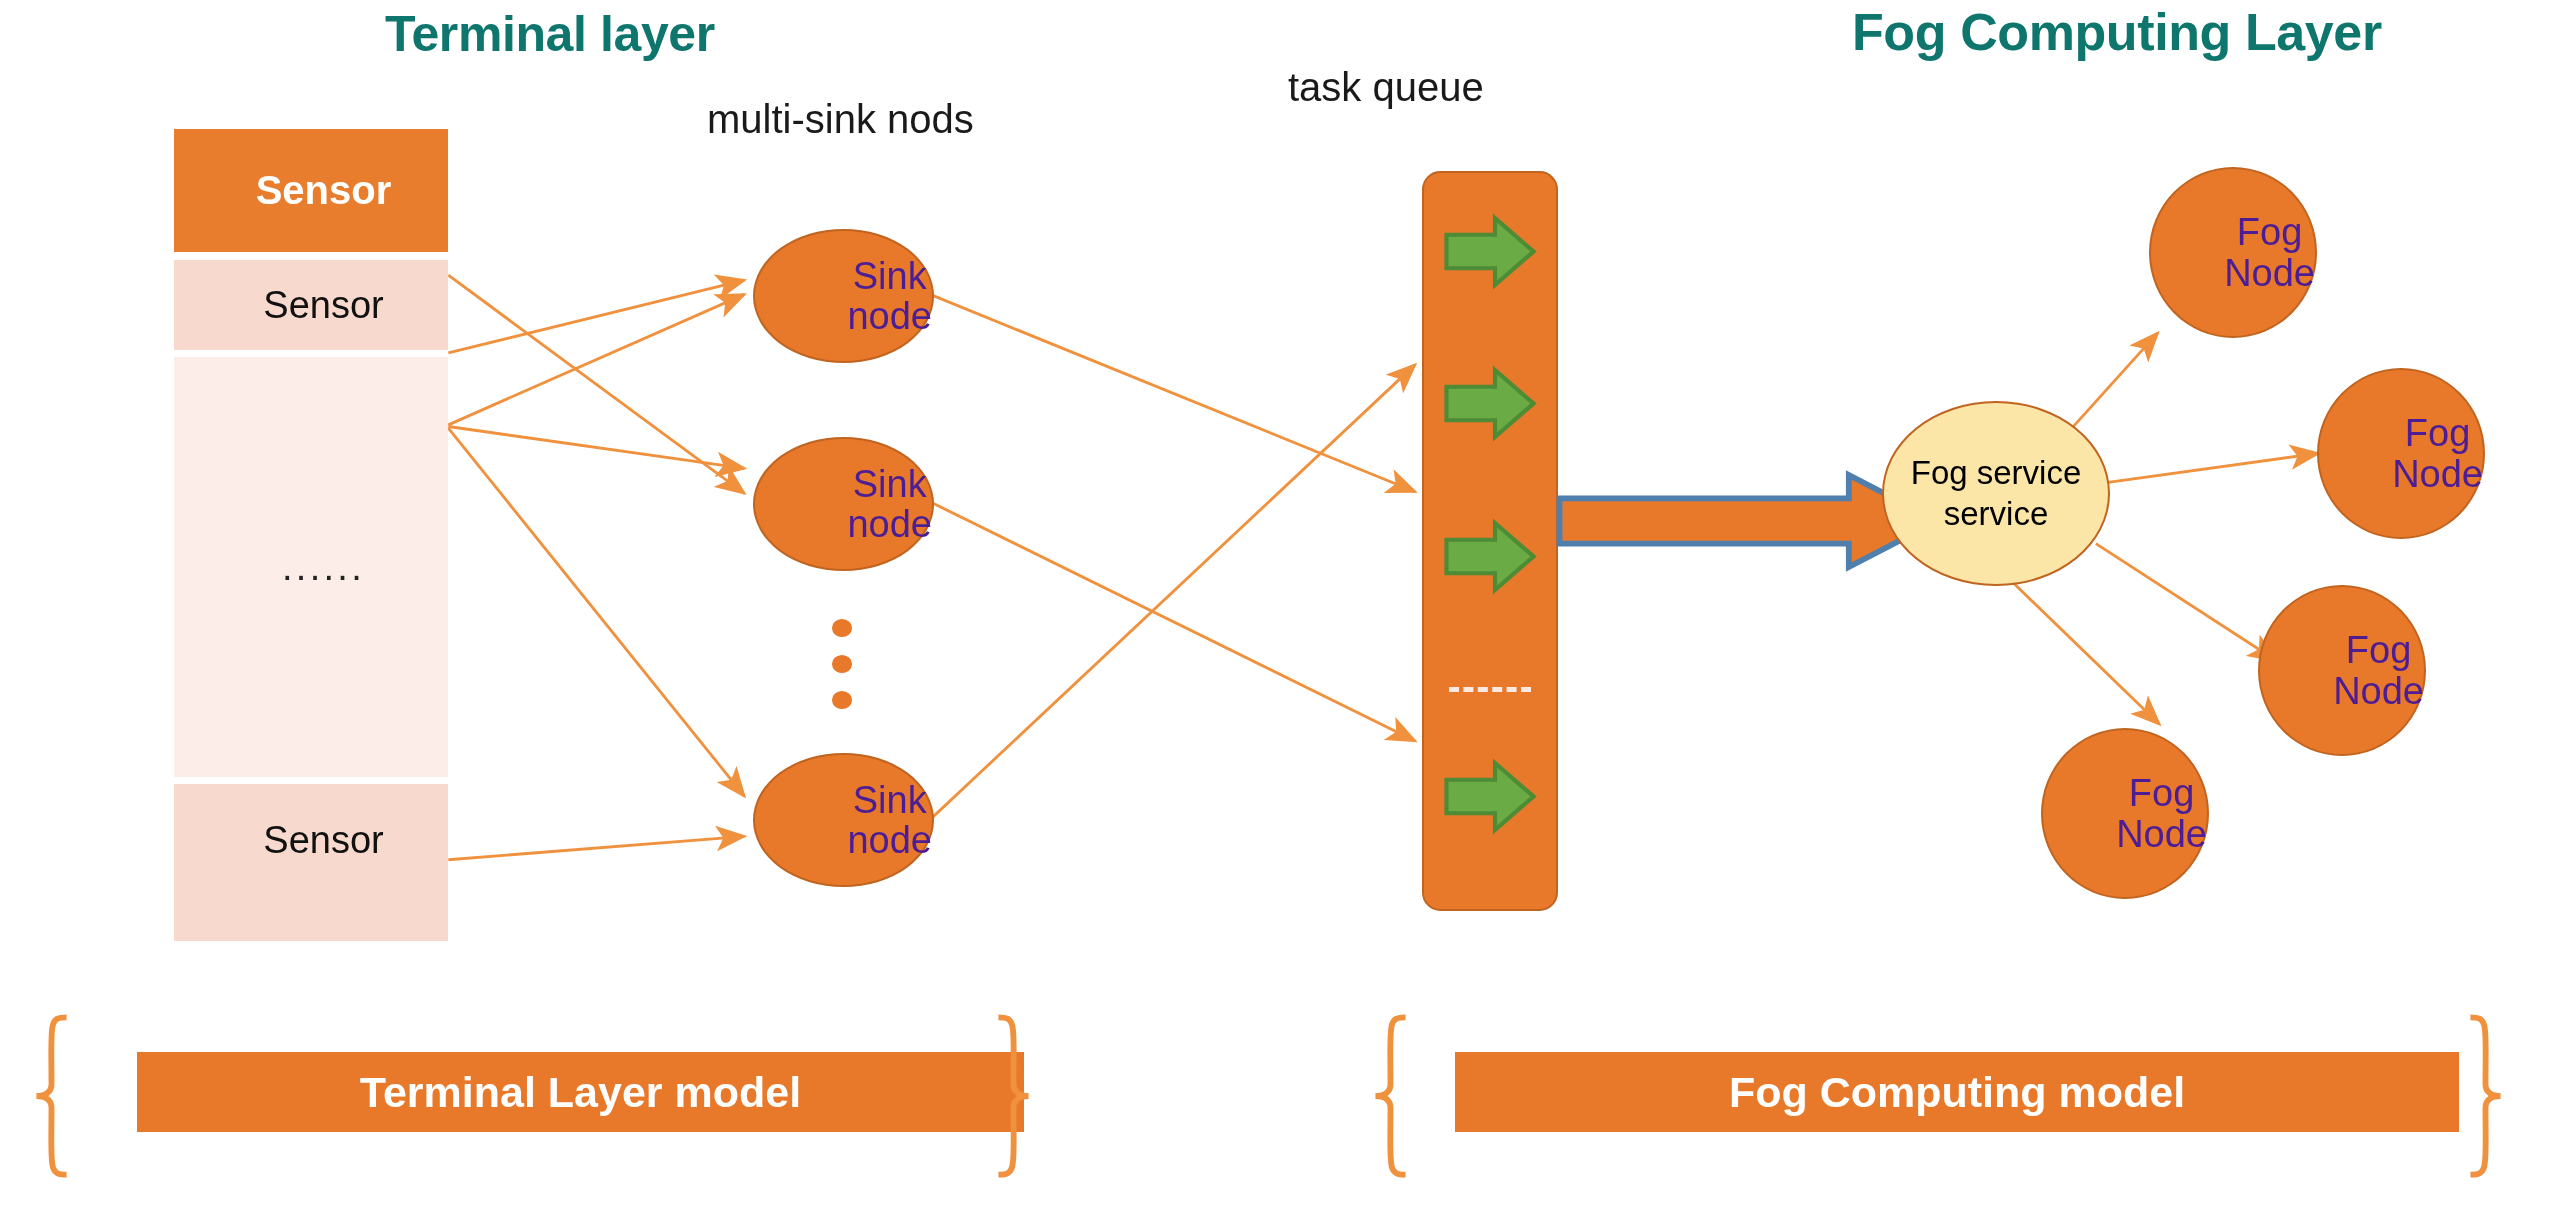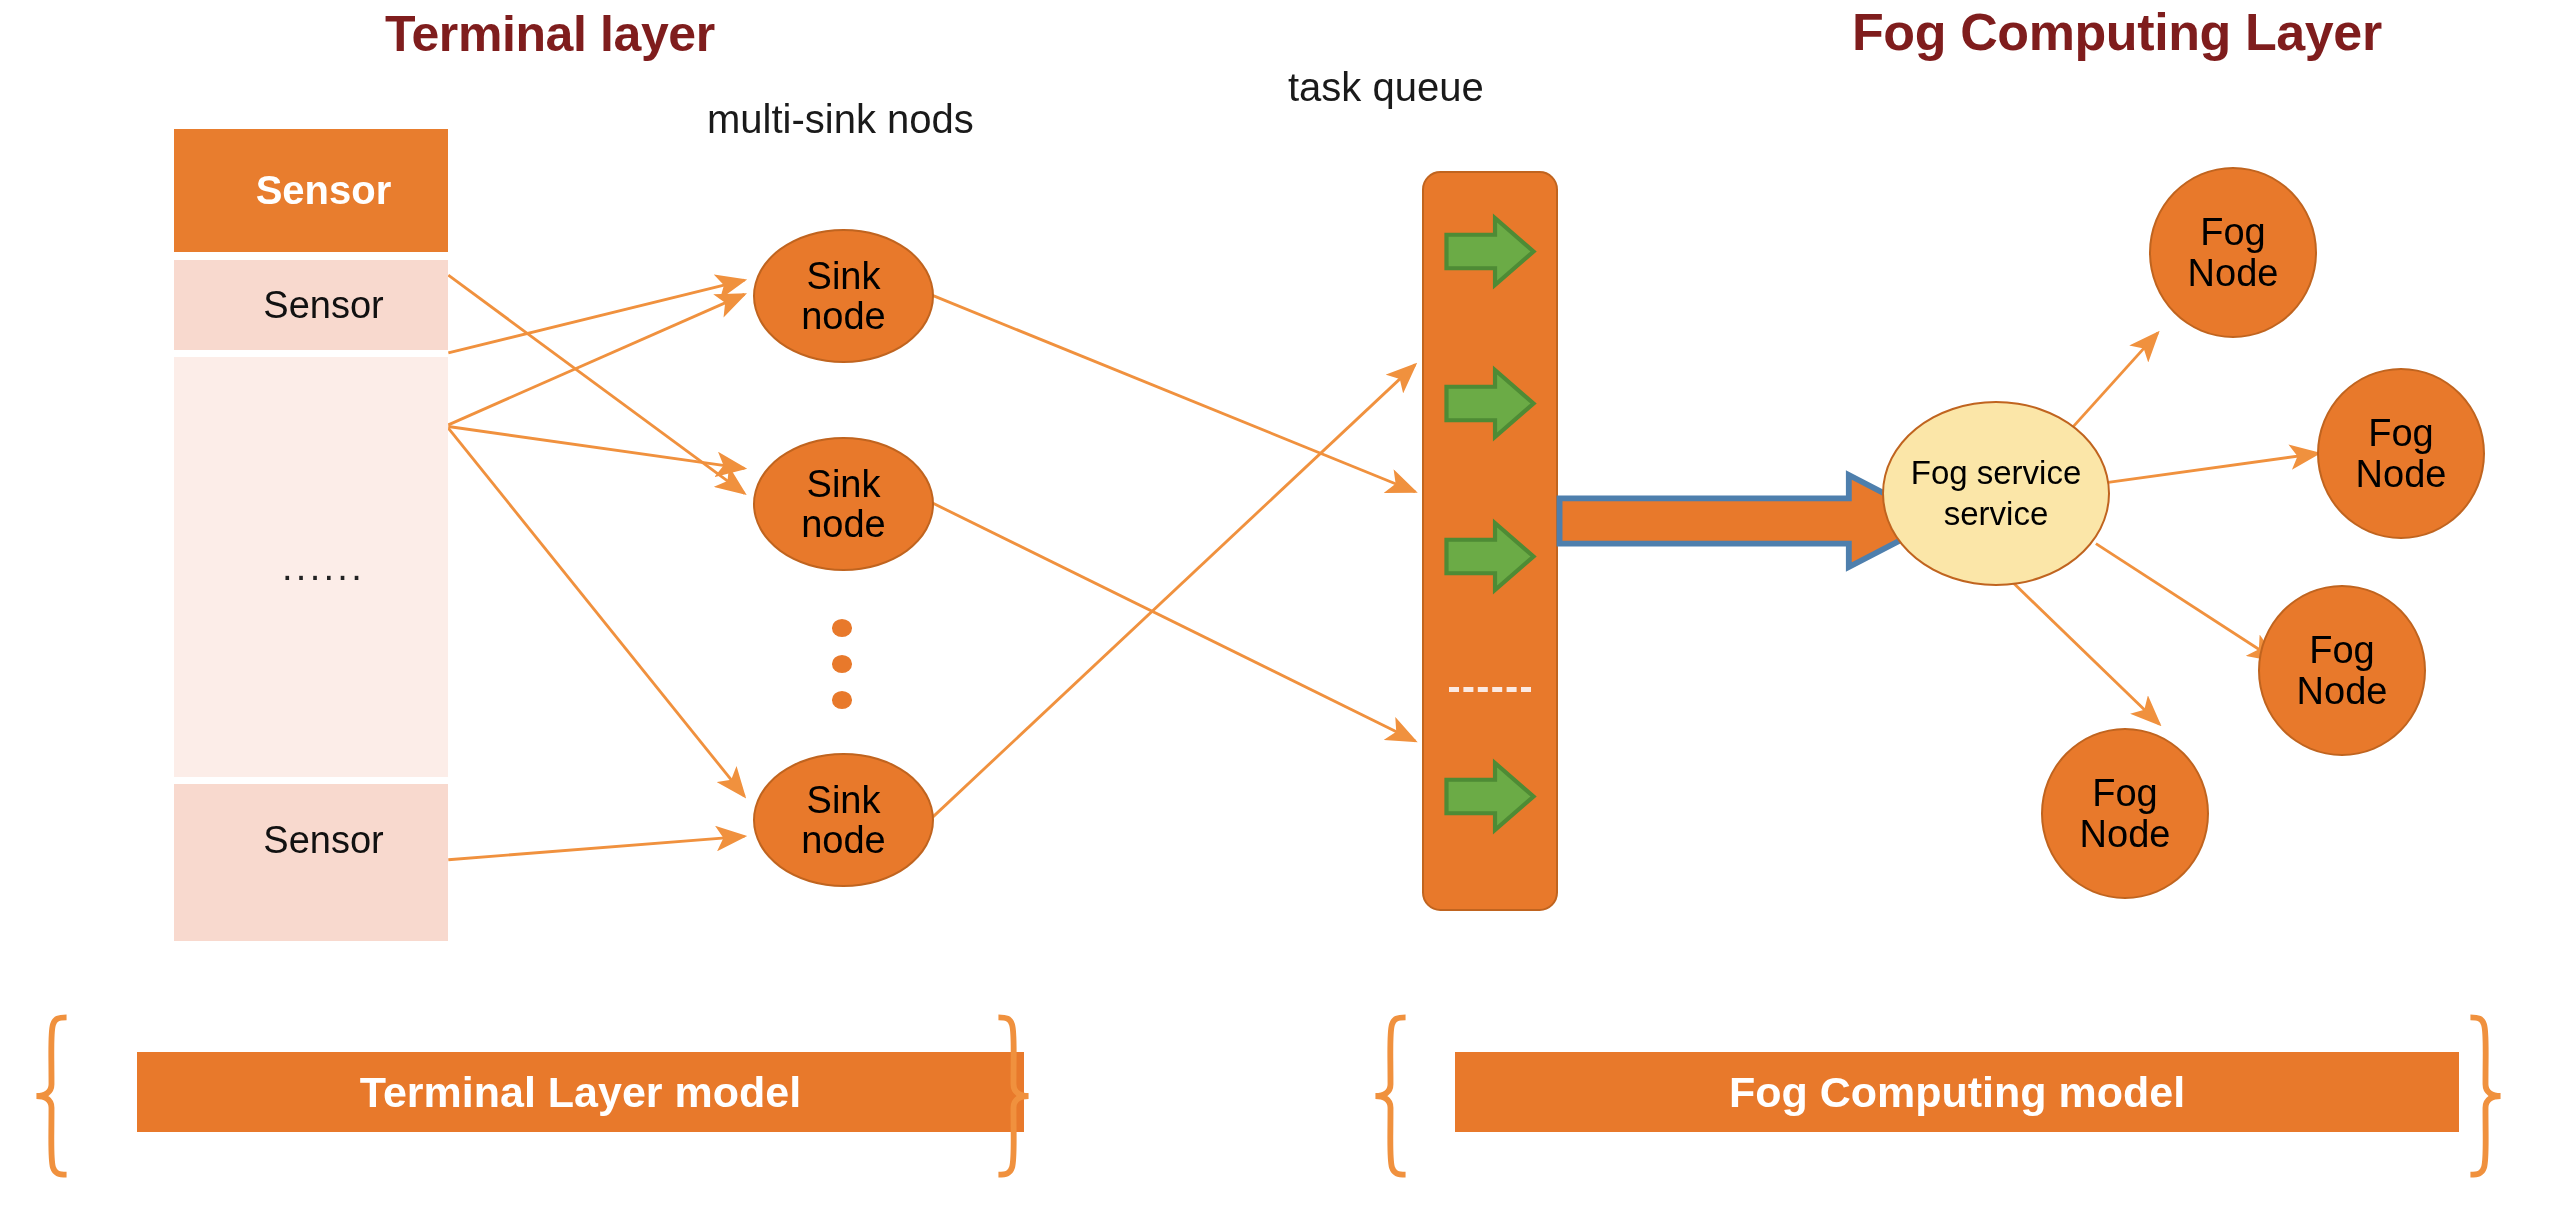--- a/index.html
+++ b/index.html
@@ -1,38 +1,38 @@
 <!DOCTYPE html>
 <html style="font-size:13.4px"><head>
 <meta charset="utf-8">
 <style>
   html,body{margin:0;padding:0;background:#fff;}
   body{font-family:"Liberation Sans",sans-serif;}
   #stage{position:relative;width:2576px;height:1211px;background:#fff;overflow:hidden;}
   #wires{position:absolute;left:0;top:0;width:2576px;height:1211px;pointer-events:none;}
 
-  .ttl{position:absolute;font-weight:bold;color:#7f1d1d;white-space:nowrap;}
+  .ttl{position:absolute;font-weight:bold;color:#0f766e;white-space:nowrap;}
   .ttl-term{left:385px;top:5px;font-size:50px;letter-spacing:-0.4px;}
   .ttl-fog{left:1852px;top:1.7px;font-size:52px;letter-spacing:-0.4px;}
 
   .caption{position:absolute;font-size:40px;color:#1a1a1a;white-space:nowrap;}
   .cap-sink{left:707px;top:69px;margin-top:28px;}
   .cap-queue{left:1288px;top:65px;text-align:center;}
 
   
   #sensorstack{position:absolute;left:174px;top:129px;width:274px;}
   .sband{width:100%;box-sizing:border-box;display:flex;align-items:center;justify-content:center;padding-left:25px;}
   .sb1{height:123px;background:#E87D2E;color:#fff;font-size:40px;font-weight:bold;}
   .sb2{height:90px;background:#F8D9CE;color:#111;font-size:38px;margin-top:8.4px;}
   .sb3{height:420px;background:#FCEDE8;color:#222;font-size:38px;margin-top:6.7px;letter-spacing:3.3px;}
   .sb4{height:157px;background:#F8D9CE;color:#111;font-size:38px;margin-top:6.7px;align-items:flex-start;padding-top:35px;}
 
   
-  .ell{position:absolute;display:flex;align-items:center;justify-content:center;text-align:center;
-       background:#E8792B;border:2.5px solid #C0641F;border-radius:50%;color:#000000;line-height:1.06;}
+  .ell{position:absolute;display:flex;align-items:center;justify-content:flex-end;text-align:center;
+       background:#E8792B;border:2.5px solid #C0641F;border-radius:50%;color:#4c1d95;line-height:1.06;}
   .sink{width:177px;height:130px;font-size:38px;}
   .sink1{left:753px;top:229px;}
   .sink2{left:753px;top:437px;}
   .sink3{left:753px;top:753px;}
 
   .vdots{position:absolute;left:832px;top:619px;width:20px;}
   .vdot{width:20px;height:17.6px;background:#E8792B;border-radius:50%;margin-bottom:18.4px;}
 
   .fognode{width:164px;height:167px;font-size:38px;}
   .fn1{left:2149px;top:167px;}

